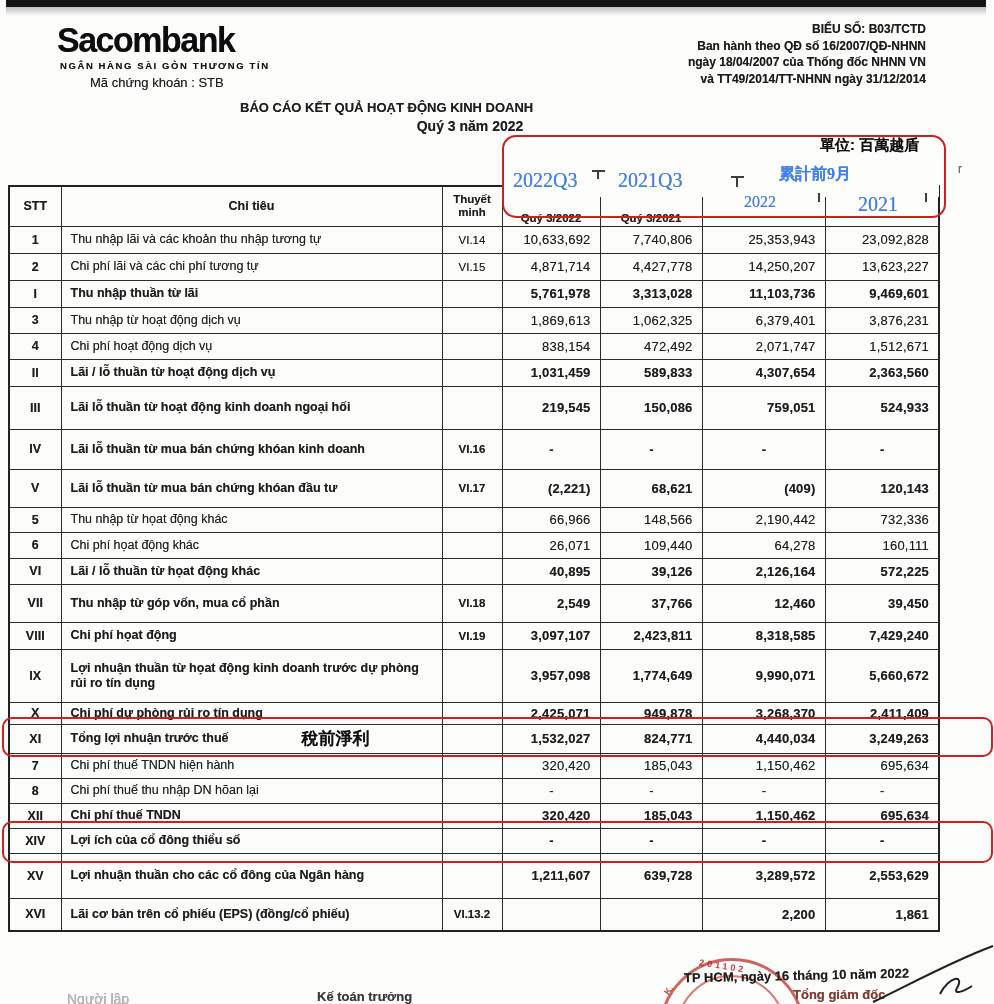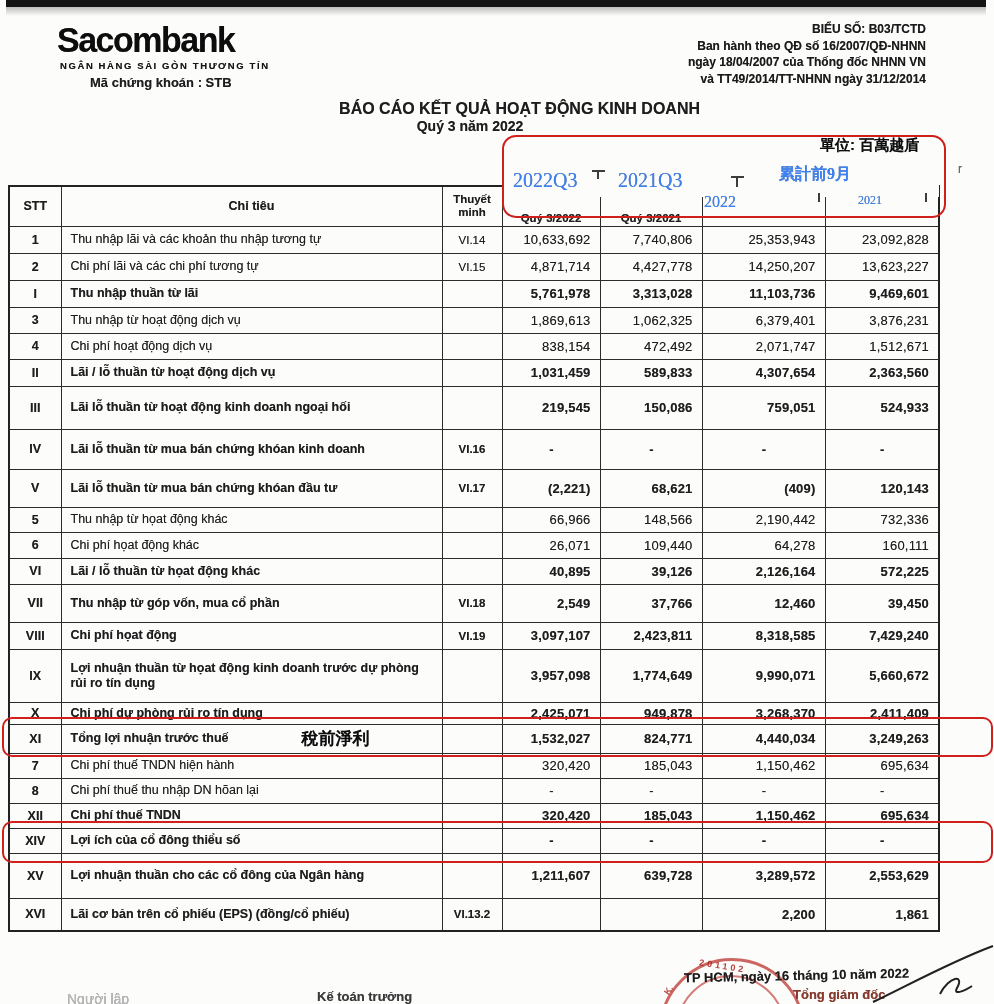--- a/index.html
+++ b/index.html
@@ -8,23 +8,23 @@
         text-shadow:0 0 .6px rgba(30,30,30,.55);}
   .abs{position:absolute;}
   
   .topbar{position:absolute;left:6px;right:8px;top:0;height:7px;background:#141414;}
   .topbar::after{content:"";position:absolute;left:0;right:0;top:7px;height:9px;
         background:linear-gradient(#bdbdbd,rgba(255,255,255,0));}
   
   .logo{left:57px;top:20px;font-size:34px;font-weight:700;letter-spacing:-1.5px;color:#0d0d0d;
         transform:scaleY(1.05);}
   .logo-sub{left:60px;top:60px;font-size:9.5px;font-weight:700;letter-spacing:1.6px;color:#151515;}
-  .ticker{left:58px;top:75px;font-size:13px;font-weight:700;padding-left:32px;}
+  .ticker{left:58px;top:75px;font-size:13px;font-weight:400;padding-left:32px;}
   .form-ref{right:68px;top:21px;text-align:right;font-size:12px;font-weight:700;line-height:16.5px;color:#1a1a1a;}
-  .title{left:240px;top:100px;width:460px;text-align:right;font-size:16px;font-weight:700;}
+  .title{left:240px;top:100px;width:460px;text-align:left;font-size:13px;font-weight:700;}
   .subtitle{left:240px;top:118px;width:460px;text-align:center;font-size:14px;font-weight:700;}
   
   table.rpt{position:absolute;left:8px;top:185px;width:930px;border-collapse:collapse;table-layout:fixed;z-index:1;}
   table.rpt th,table.rpt td{border:1.5px solid #2c2c2c;overflow:hidden;}
   table.rpt{border:2px solid #222;}
   th{font-size:12.5px;padding:0;}
   .th-note{font-size:11.5px;line-height:13px;}
   .th-q{vertical-align:bottom;padding-bottom:2px;font-size:11.5px;}
   .th-q span{border-bottom:1.8px solid #333;padding:0 2px 9px 2px;}
   td.stt{text-align:center;font-weight:700;font-size:12.5px;}
@@ -37,22 +37,22 @@
       font-size:17px;font-weight:700;color:#0e0e0e;white-space:nowrap;}
   
   .white-patch{left:503px;top:147px;width:436px;height:50px;background:#fcfcfb;z-index:2;}
   .redbox{border:2.6px solid #cf201b;border-radius:14px;z-index:3;pointer-events:none;}
   .hdr-redbox{left:502px;top:135px;width:440px;height:79px;}
   .unit{left:820px;top:136px;font-size:15px;font-weight:700;color:#0e0e0e;z-index:4;}
   .ann{position:absolute;font-family:"Liberation Serif",serif;color:#3b82f6;z-index:4;white-space:nowrap;}
   .q3a{left:513px;top:169px;font-size:20px;}
   .q3b{left:618px;top:169px;font-size:20px;}
   .cum{left:779px;top:164px;font-size:16px;font-weight:700;}
-  .cy1{left:704px;top:193px;font-size:16px;}
-  .cy2{left:858px;top:193px;font-size:12px;}
+  .cy1{left:744px;top:193px;font-size:16px;}
+  .cy2{left:858px;top:193px;font-size:20px;}
   .tk{position:absolute;background:#3c3c3c;z-index:2;}
   .artifact-r{left:958px;top:162px;font-size:12px;color:#666;z-index:2;}
   
   .red-row-box{position:absolute;left:2px;width:987px;border:2.6px solid #cf201b;border-radius:10px;z-index:3;pointer-events:none;}
   
   .preparer{left:67px;top:991px;font-size:14px;font-weight:400;color:#b9b9b9;z-index:2;}
   .chief{left:317px;top:989px;font-size:13px;font-weight:700;color:#3a3a3a;z-index:2;}
   .place-date{left:684px;top:968px;font-size:13px;font-weight:700;color:#1c1c1c;transform:rotate(-1.2deg);z-index:2;white-space:nowrap;}
   .signer{left:793px;top:987px;font-size:13px;font-weight:700;color:#8a382c;z-index:2;}
   .stamp-outer{left:659px;top:958px;width:140px;height:140px;border:3px solid rgba(185,45,38,.72);border-radius:50%;z-index:1;}

